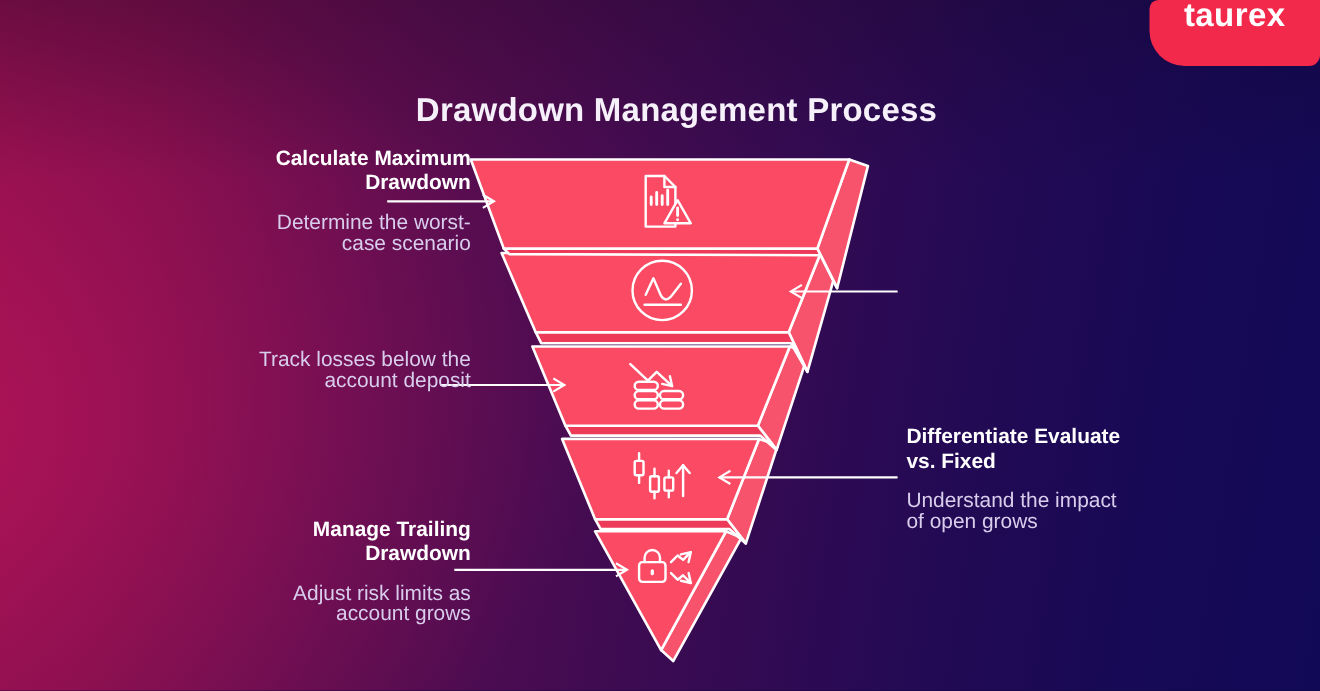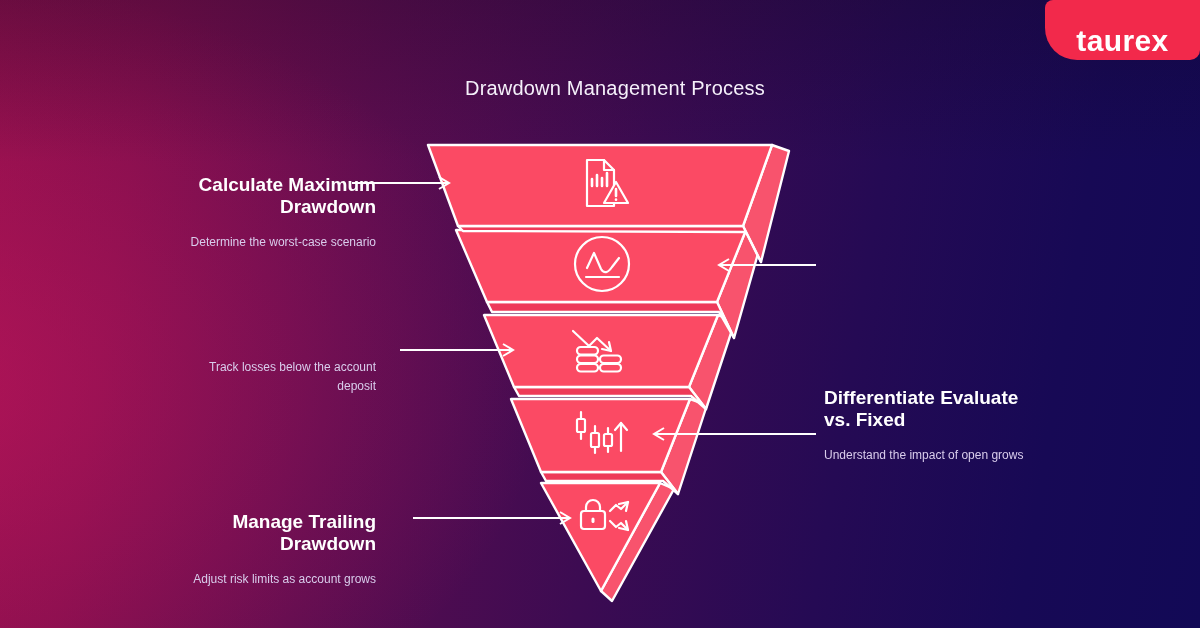--- a/index.html
+++ b/index.html
@@ -6,33 +6,33 @@
   .canvas{
     position:relative;width:1200px;height:628px;overflow:hidden;
     font-family:"Liberation Sans",sans-serif;
     background:
       linear-gradient(180deg, rgba(18,6,34,0.28), rgba(18,6,34,0) 26%),
       radial-gradient(1100px 720px at -8% 62%, rgba(224,26,102,0.45), rgba(224,26,102,0) 58%),
       linear-gradient(99deg, #8c0f4b 0%, #7e0e4c 12%, #5d0d4f 30%, #3c0b52 52%, #250a54 70%, #170955 86%, #120956 100%);
   }
   .page-title{
     position:absolute;top:64px;left:0;right:0;text-align:center;padding-left:30px;
-    font-size:20px;font-weight:400;color:#f5f0fa;letter-spacing:0.2px;
+    font-size:30px;font-weight:700;color:#f5f0fa;letter-spacing:0.2px;
   }
   .logo{
     position:absolute;top:0;right:0;width:155px;height:60px;
     border-radius:8px 0 10px 32px;
-    display:flex;align-items:flex-end;justify-content:center;
+    display:flex;align-items:flex-start;justify-content:center;
   }
   .logo-text{color:#ffffff;font-size:30px;font-weight:800;letter-spacing:0.4px;line-height:1;padding-bottom:4px;}
   .funnel-svg{position:absolute;left:0;top:0;width:1200px;height:628px;}
   .label{position:absolute;}
   .label .hd{font-size:19px;line-height:22px;font-weight:700;color:#ffffff;}
-  .label .ds{font-size:12px;line-height:19px;color:#d9cdec;margin-top:15px;max-width:205px;}
-  .label-left{right:824px;width:232px;text-align:right;margin-top:40px;}
+  .label .ds{font-size:19px;line-height:19px;color:#d9cdec;margin-top:15px;max-width:205px;}
+  .label-left{right:772px;width:232px;text-align:right;}
   .label-left .ds{margin-left:auto;}
   .label-right{left:824px;width:210px;text-align:left;}
   .label-right .ds{margin-right:auto;}
   .pos-l1{top:134px;} .pos-l2{top:303px;} .pos-l3{top:471px;}
   .pos-r1{top:219px;} .pos-r2{top:387px;}
 </style>
 </head>
 <body>
 
 <div class="canvas">

